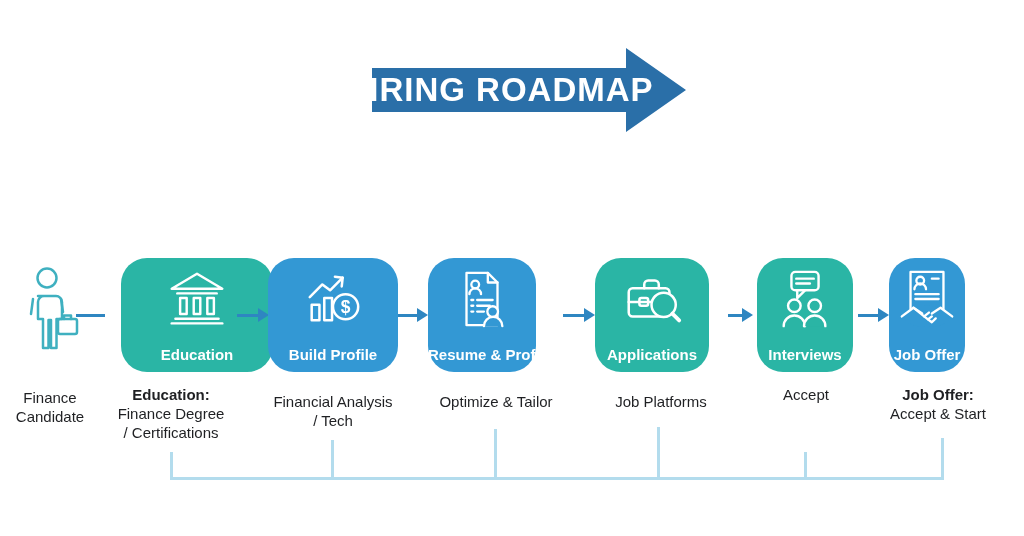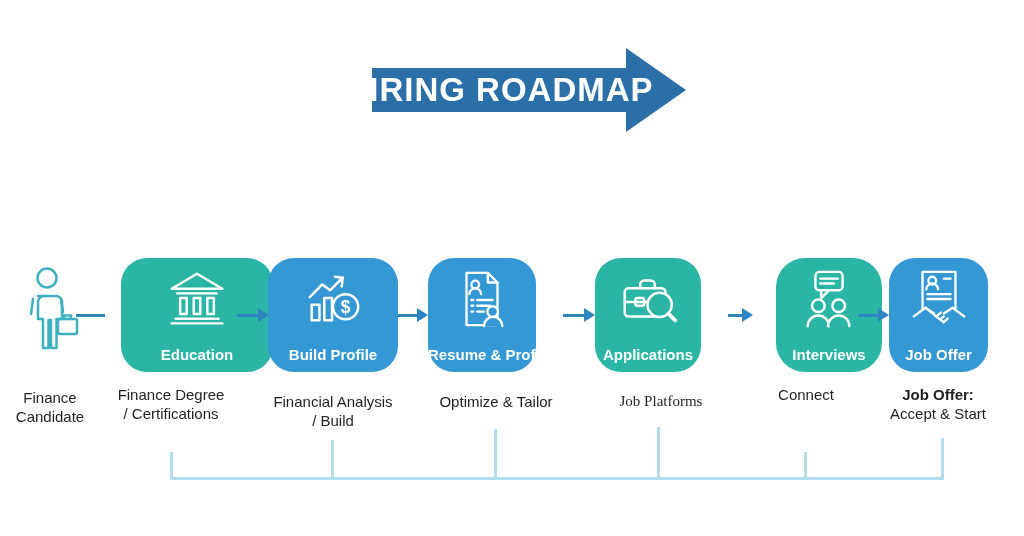--- a/index.html
+++ b/index.html
@@ -118,53 +118,53 @@
         <line x1="27" y1="44" x2="34" y2="44"></line>
       <circle cx="43" cy="44" r="5.5" style="fill:var(--blue)"></circle>
       <path d="M34 59 a9.5 9.5 0 0 1 19 0" style="fill:var(--blue)"></path>
     </svg>
     <div class="step-label">Resume &amp; Profile</div>
   </div>
 
   <div class="connector" style="left:563px;width:22px;"></div>
   <div class="connector-head" style="left:584px;"></div>
 
-  <div class="step-box teal" style="left:595px;width:106px;">
+  <div class="step-box teal" style="left:595px;width:114px;">
     <svg class="icon" width="64" height="62" viewBox="0 0 66 62" fill="none" stroke="#fff" stroke-width="2.6" stroke-linecap="round" stroke-linejoin="round">
       <path d="M25 20 v-4 a4 4 0 0 1 4-4 h7 a4 4 0 0 1 4 4 v4"></path>
       <rect x="9" y="20" width="42" height="29" rx="4"></rect>
       <line x1="9" y1="34" x2="51" y2="34"></line>
       <rect x="20" y="30" width="9" height="8" rx="2"></rect>
       <circle cx="45" cy="37" r="12.5" style="fill:var(--teal)"></circle>
       <line x1="54" y1="46" x2="61" y2="53" stroke-width="4"></line>
     </svg>
     <div class="step-label">Applications</div>
   </div>
 
   <div class="connector" style="left:728px;width:15px;"></div>
   <div class="connector-head" style="left:742px;"></div>
 
-  <div class="step-box teal" style="left:776px;width:106px;border-radius:29px;">
+  <div class="step-box teal" style="left:757px;width:96px;">
     <svg class="icon" width="62" height="62" viewBox="0 0 64 62" fill="none" stroke="#fff" stroke-width="2.5" stroke-linecap="round" stroke-linejoin="round">
       <rect x="18" y="3" width="28" height="19" rx="4"></rect>
       <line x1="23" y1="10" x2="41" y2="10"></line>
       <line x1="23" y1="15" x2="37" y2="15"></line>
       <path d="M24 22 v8 l8 -8"></path>
       <circle cx="21" cy="38" r="6.5"></circle>
       <path d="M10 59 a11 11 0 0 1 22 0"></path>
       <circle cx="42" cy="38" r="6.5" style="fill:var(--teal)"></circle>
       <path d="M31 59 a11 11 0 0 1 22 0" style="fill:var(--teal)"></path>
     </svg>
     <div class="step-label">Interviews</div>
   </div>
 
   <div class="connector" style="left:858px;width:21px;"></div>
   <div class="connector-head" style="left:878px;"></div>
 
-  <div class="step-box blue" style="left:889px;width:99px;">
+  <div class="step-box blue" style="left:889px;width:76px;">
     <svg class="icon" width="62" height="62" viewBox="0 0 64 62" fill="none" stroke="#fff" stroke-width="2.4" stroke-linecap="round" stroke-linejoin="round">
       <rect x="15" y="3" width="34" height="42"></rect>
       <circle cx="25" cy="12" r="4"></circle>
       <path d="M19 21 a6 6 0 0 1 12 0"></path>
       <line x1="37" y1="10" x2="44" y2="10"></line>
       <line x1="20" y1="26" x2="44" y2="26"></line>
       <line x1="20" y1="31" x2="44" y2="31"></line>
       <ellipse cx="32" cy="49" rx="24" ry="11" style="fill:var(--blue)" stroke="none"></ellipse>
       <path d="M6 49 l12 -9 9 6"></path>
       <path d="M58 49 l-12 -9 -9 6"></path>
@@ -174,39 +174,40 @@
     </svg>
     <div class="step-label">Job Offer</div>
   </div>
 
   <div class="caption" style="left:-40px;top:388px;">
     <div>Finance</div>
     <div>Candidate</div>
   </div>
 
   <div class="caption" style="left:81px;top:385px;">
+    <div class="cap-bold">Education:</div>
     <div>Finance Degree</div>
     <div>/ Certifications</div>
   </div>
 
   <div class="caption" style="left:243px;top:392px;">
     <div>Financial Analysis</div>
-    <div>/ Build</div>
+    <div>/ Tech</div>
   </div>
 
   <div class="caption" style="left:406px;top:392px;">
     <div>Optimize &amp; Tailor</div>
   </div>
 
-  <div class="caption" style="left:571px;top:392px;font-family:Liberation Serif, serif;">
+  <div class="caption" style="left:571px;top:392px;">
     <div>Job Platforms</div>
   </div>
 
   <div class="caption" style="left:716px;top:385px;">
-    <div>Connect</div>
+    <div>Accept</div>
   </div>
 
   <div class="caption" style="left:848px;top:385px;">
     <div class="cap-bold">Job Offer:</div>
     <div>Accept &amp; Start</div>
   </div>
 
   <div class="bracket" style="left:170px;top:477px;width:774px;height:3px;"></div>
   <div class="bracket" style="left:170px;top:452px;width:3px;height:25px;"></div>
   <div class="bracket" style="left:331px;top:440px;width:3px;height:37px;"></div>

